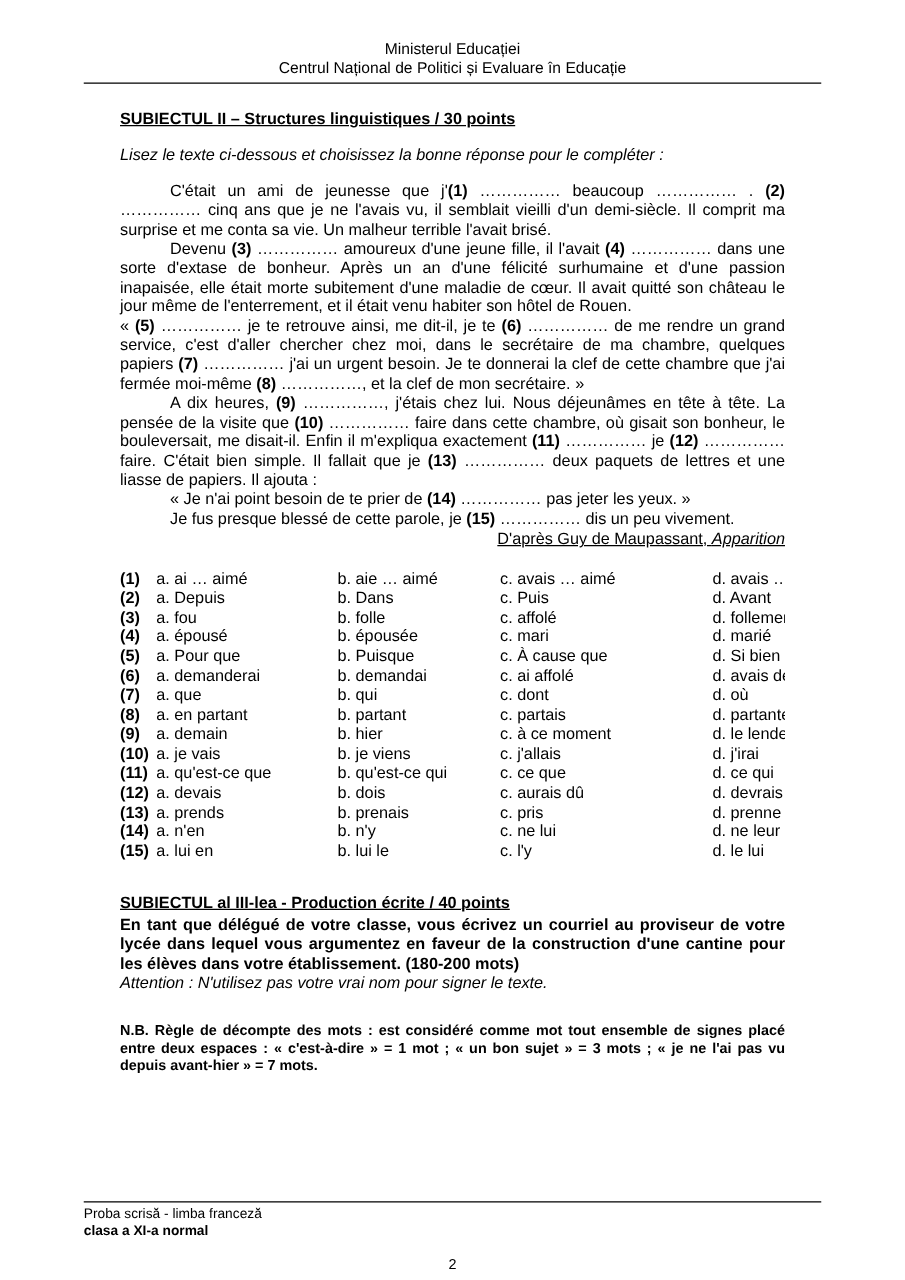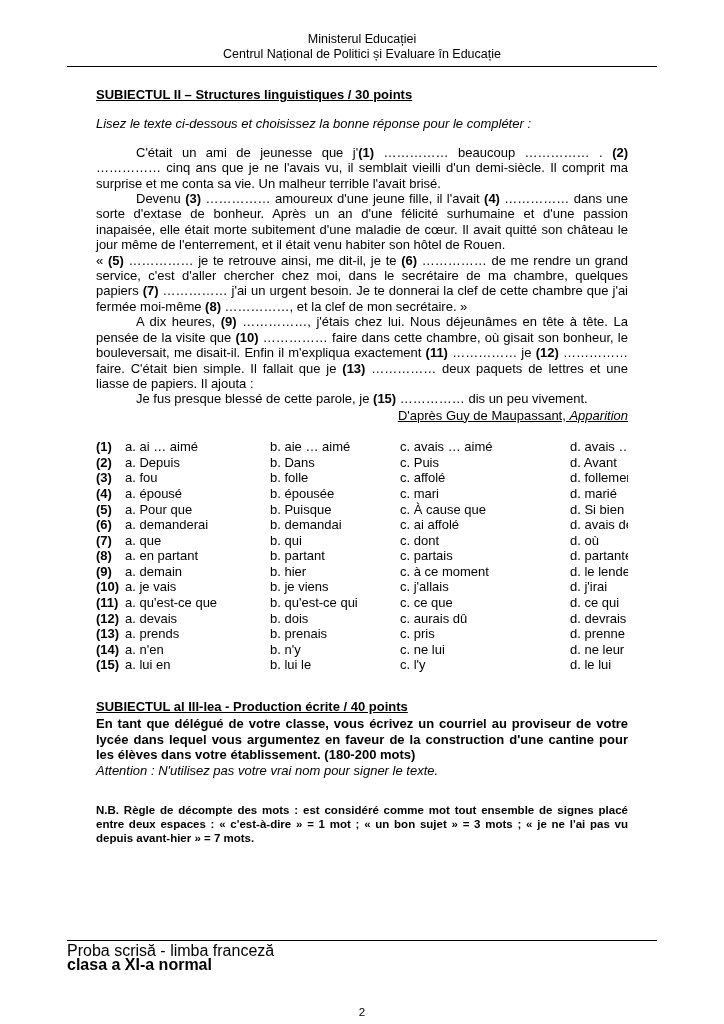--- a/index.html
+++ b/index.html
@@ -86,24 +86,24 @@
     font-weight: bold;
     font-size: 11.5px;
     line-height: 13.8px;
     text-align: justify;
   }
 
   .footer {
     position: absolute;
     left: 67px;
     right: 67px;
-    top: 940px;
+    top: 961px;
     border-top: 1px solid #000;
     padding-top: 3px;
-    font-size: 16px;
+    font-size: 11px;
     line-height: 13.5px;
   }
   .page-number {
     position: absolute;
     top: 1006px;
     left: 0;
     width: 100%;
     text-align: center;
     font-size: 11.5px;
   }
@@ -123,20 +123,21 @@
 
     <h2 class="subject-title">SUBIECTUL II – Structures linguistiques / 30 points</h2>
 
     <p class="instruction">Lisez le texte ci-dessous et choisissez la bonne réponse pour le compléter :</p>
 
     <div class="text-block" id="paragraphs">
         <p class="para indent"><span>C'était un ami de jeunesse que j'</span><span class="bold">(1)</span><span> …………… beaucoup …………… . </span><span class="bold">(2)</span><span> …………… cinq ans que je ne l'avais vu, il semblait vieilli d'un demi-siècle. Il comprit ma surprise et me conta sa vie. Un malheur terrible l'avait brisé.</span></p>
         <p class="para indent"><span>Devenu </span><span class="bold">(3)</span><span> …………… amoureux d'une jeune fille, il l'avait </span><span class="bold">(4)</span><span> …………… dans une sorte d'extase de bonheur. Après un an d'une félicité surhumaine et d'une passion inapaisée, elle était morte subitement d'une maladie de cœur. Il avait quitté son château le jour même de l'enterrement, et il était venu habiter son hôtel de Rouen.</span></p>
         <p class="para"><span>« </span><span class="bold">(5)</span><span> …………… je te retrouve ainsi, me dit-il, je te </span><span class="bold">(6)</span><span> …………… de me rendre un grand service, c'est d'aller chercher chez moi, dans le secrétaire de ma chambre, quelques papiers </span><span class="bold">(7)</span><span> …………… j'ai un urgent besoin. Je te donnerai la clef de cette chambre que j'ai fermée moi-même </span><span class="bold">(8)</span><span> ……………, et la clef de mon secrétaire. »</span></p>
         <p class="para indent"><span>A dix heures, </span><span class="bold">(9)</span><span> ……………,  j'étais chez lui. Nous déjeunâmes en tête à tête. La pensée de la visite que </span><span class="bold">(10)</span><span> …………… faire dans cette chambre, où gisait son bonheur, le bouleversait, me disait-il. Enfin il m'expliqua exactement </span><span class="bold">(11)</span><span> …………… je </span><span class="bold">(12)</span><span> …………… faire. C'était bien simple. Il fallait que je </span><span class="bold">(13)</span><span> …………… deux paquets de lettres et une liasse de papiers. Il ajouta :</span></p>
+        <p class="para indent"><span>« Je n'ai point besoin de te prier de </span><span class="bold">(14)</span><span> …………… pas jeter les yeux. »</span></p>
         <p class="para indent"><span>Je fus presque blessé de cette parole, je </span><span class="bold">(15)</span><span> …………… dis un peu vivement.</span></p>
       </div>
 
     <p class="attribution"><span>D'après Guy de Maupassant, </span><span class="italic">Apparition</span></p>
 
     <div class="questions" id="questions">
         <div class="q-row">
           <span class="q-cell bold">(1)</span>
           <span class="q-cell">a. ai … aimé</span>
           <span class="q-cell">b. aie … aimé</span>

